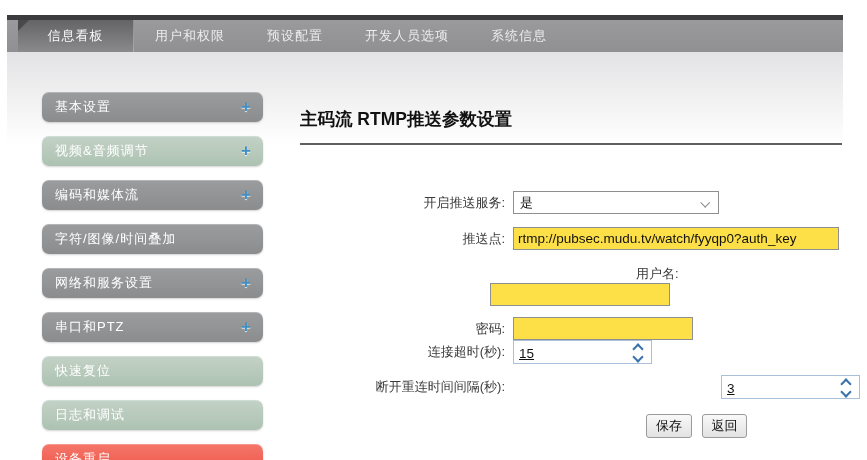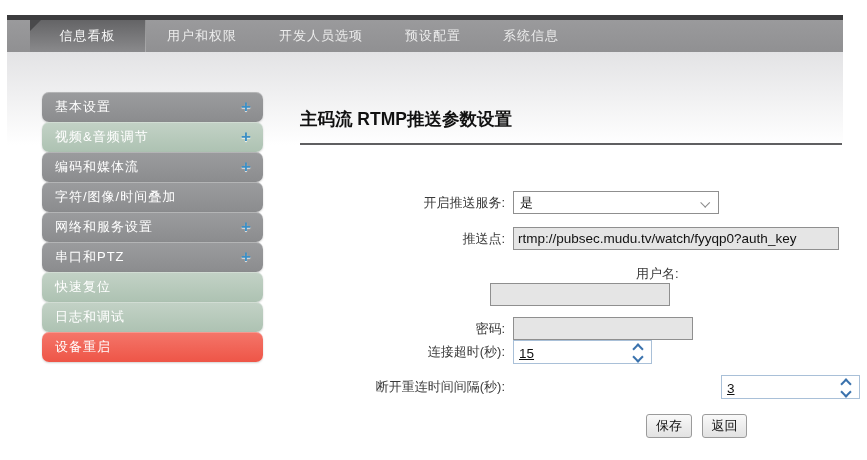--- a/index.html
+++ b/index.html
@@ -9,21 +9,21 @@
   }
 
   
   .navbar {
     position:absolute; left:7px; top:15px; width:836px; height:37px;
   }
   .navbar-strip { height:5px; background:#3c3c3e; }
   .tabs {
     height:32px; display:flex; align-items:stretch;
     background:linear-gradient(#9a9a9c,#909092);
-    padding-left:23px;
+    padding-left:11px;
   }
   .tab {
     position:relative; display:flex; align-items:center; justify-content:center;
     padding:0 21px; color:#ececec; font-size:13px; letter-spacing:1px; cursor:default;
   }
   .tab.active {
     background:linear-gradient(#646466,#8a8a8c);
     color:#fafafa;
     border-right:1px solid rgba(255,255,255,0.28);
     width:73px;
@@ -35,21 +35,21 @@
 
   
   .header-fade {
     position:absolute; left:7px; top:52px; width:836px; height:93px;
     background:linear-gradient(#e3e3e5,#ffffff);
   }
 
   
   .sidebar { position:absolute; left:42px; top:92px; width:221px; }
   .side-item {
-    position:relative; height:30px; margin-bottom:0; border-radius:7px;
+    position:relative; height:30px; margin-bottom:14px; border-radius:7px;
     color:#ffffff; font-size:13px; line-height:30px; padding-left:13px;
     box-sizing:border-box; letter-spacing:1px;
     box-shadow:inset 0 1px 0 rgba(255,255,255,0.25), 0 1px 2px rgba(0,0,0,0.18);
     cursor:pointer;
   }
   .side-item.gray  { background:linear-gradient(#9b9c9e,#8b8c8e); }
   .side-item.green { background:linear-gradient(#c3d2c6,#adc2b2); }
   .side-item.red   { background:linear-gradient(#f4766a,#ee5547); }
   .plus {
     position:absolute; right:11px; top:0; height:30px; line-height:29px;
@@ -84,21 +84,21 @@
   .selectbox .sel-value { font-size:13px; padding-left:6px; color:#111; }
   .sel-chev {
     position:absolute; right:10px; top:8px; width:6px; height:6px;
     border-right:1.6px solid #8a8a8a; border-bottom:1.6px solid #8a8a8a;
     transform:rotate(45deg) translateY(-1px);
   }
 
   .txt-input {
     height:21px; box-sizing:content-box; border:1px solid #8f8f8f;
     font-family:"Liberation Sans", sans-serif; font-size:13.5px; color:#111;
-    padding:0 0 0 4px; background:#e5e5e5; outline:none;
+    padding:0 0 0 4px; background:#fde047; outline:none;
   }
   .txt-input.url   { width:320px; }
   .txt-input.short { width:174px; }
 
   .numwrap {
     position:relative; width:139px; height:24px; box-sizing:border-box;
     border:1px solid #a9c0d8; background:#fff;
   }
   .num-input {
     width:110px; height:20px; border:none; outline:none; margin-top:1px;
@@ -129,24 +129,24 @@
     <div class="navbar-strip"></div>
     <div class="tabs">
       <div class="tab active">
         <span class="wedge"></span>
         <span>信息看板</span>
       </div>
       <div class="tab">
         <span>用户和权限</span>
       </div>
       <div class="tab">
+        <span>预设配置</span>
+      </div>
+      <div class="tab">
         <span>开发人员选项</span>
-      </div>
-      <div class="tab">
-        <span>预设配置</span>
       </div>
       <div class="tab">
         <span>系统信息</span>
       </div>
     </div>
   </div>
 
   <div class="header-fade"></div>
 
   <div class="sidebar">

